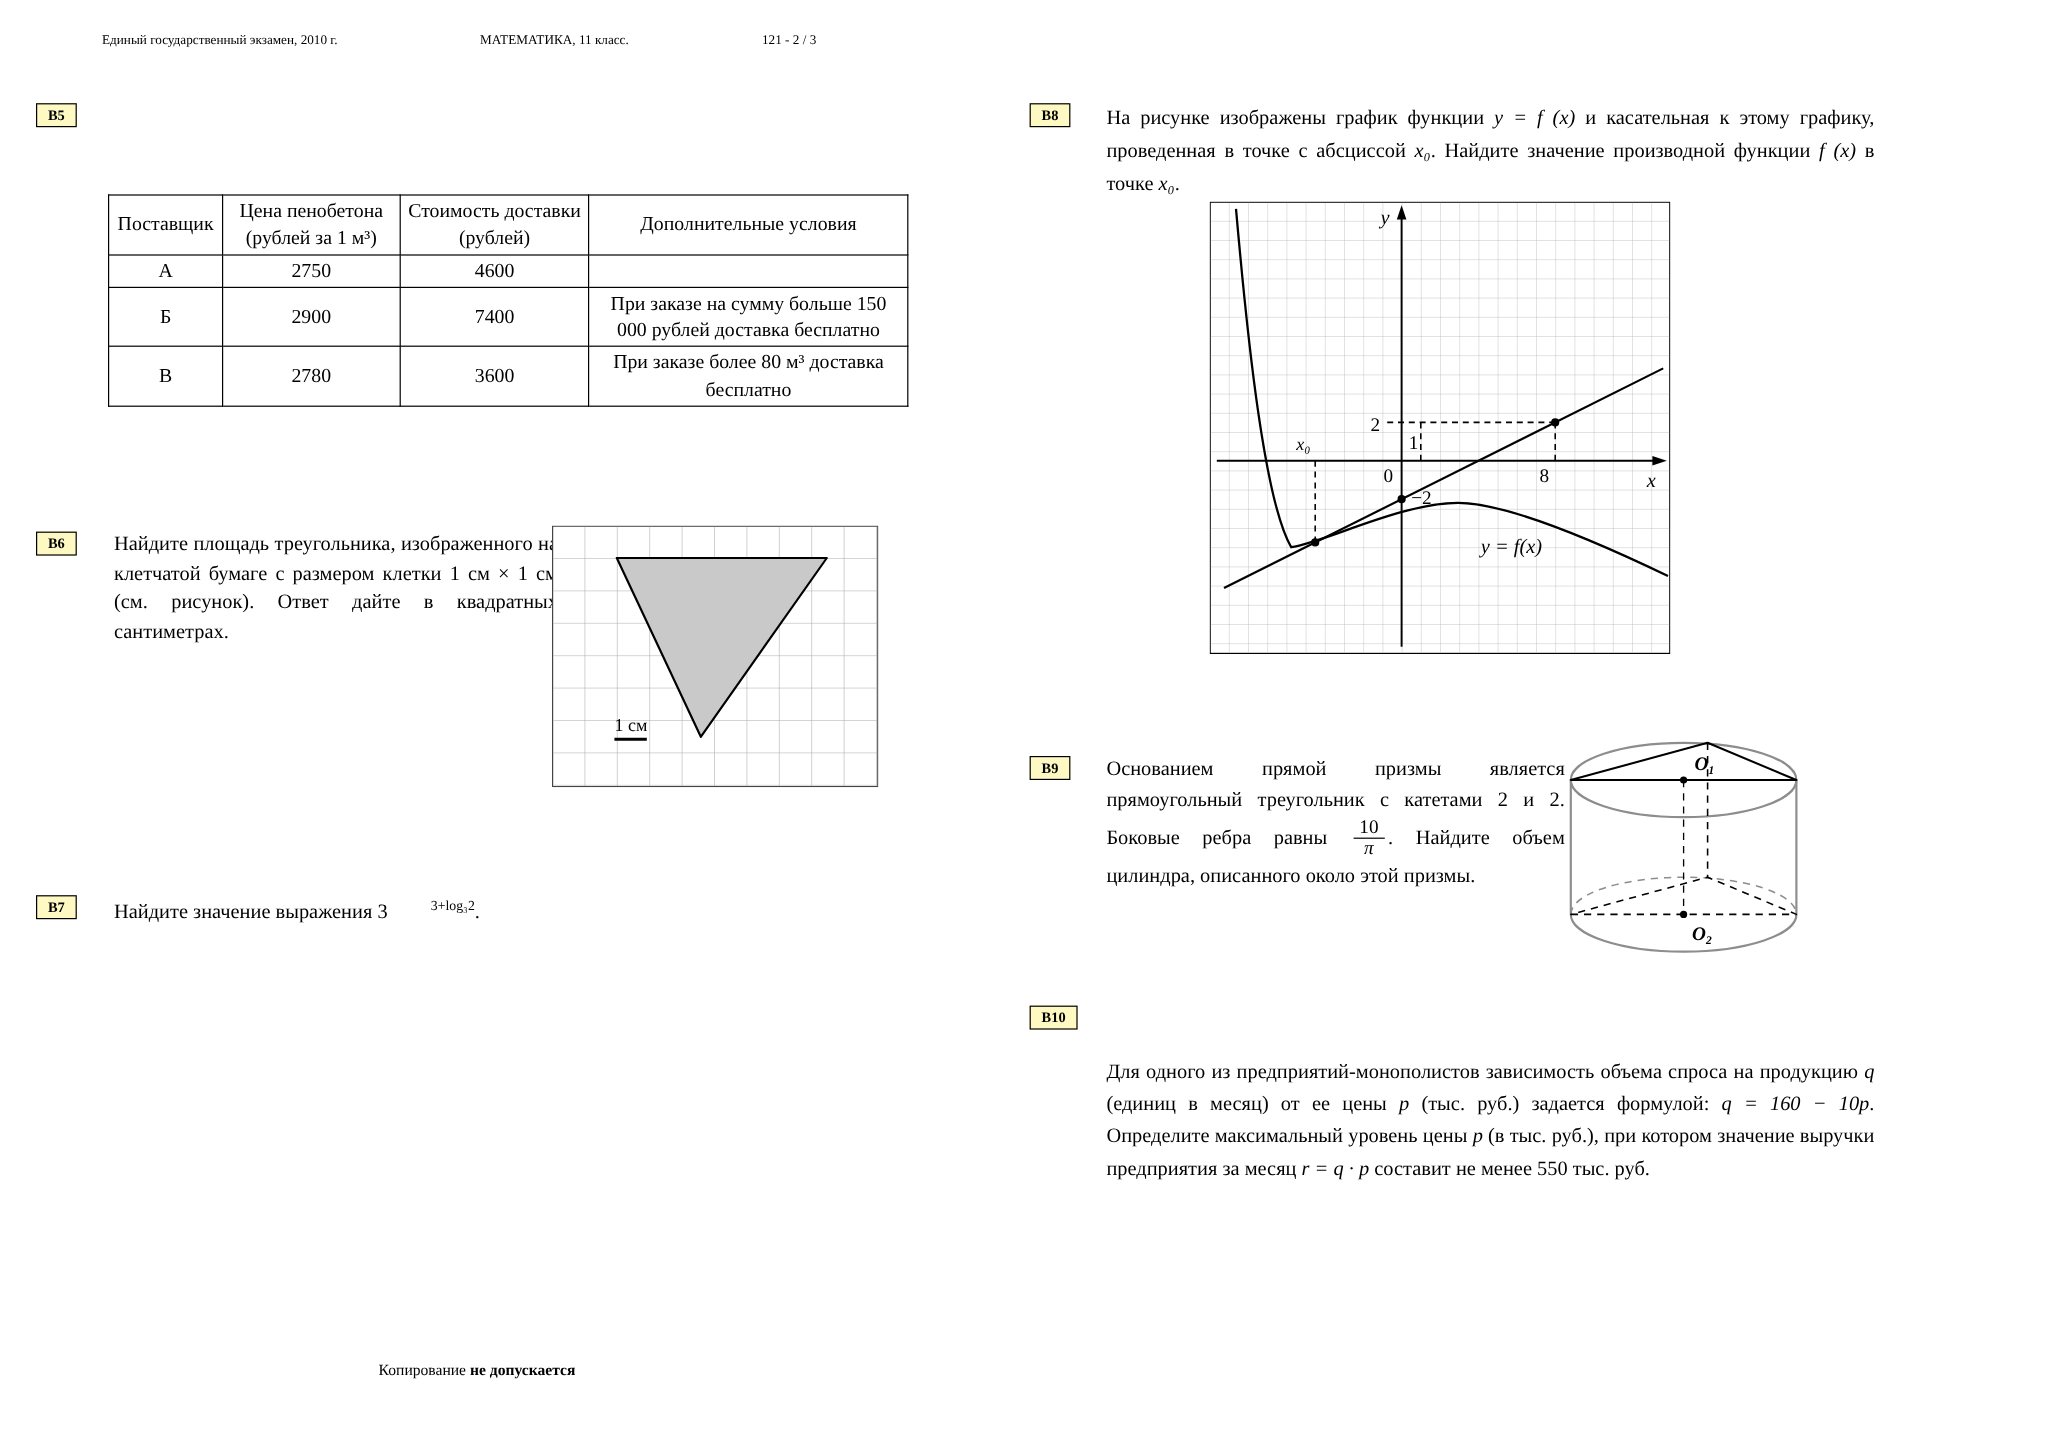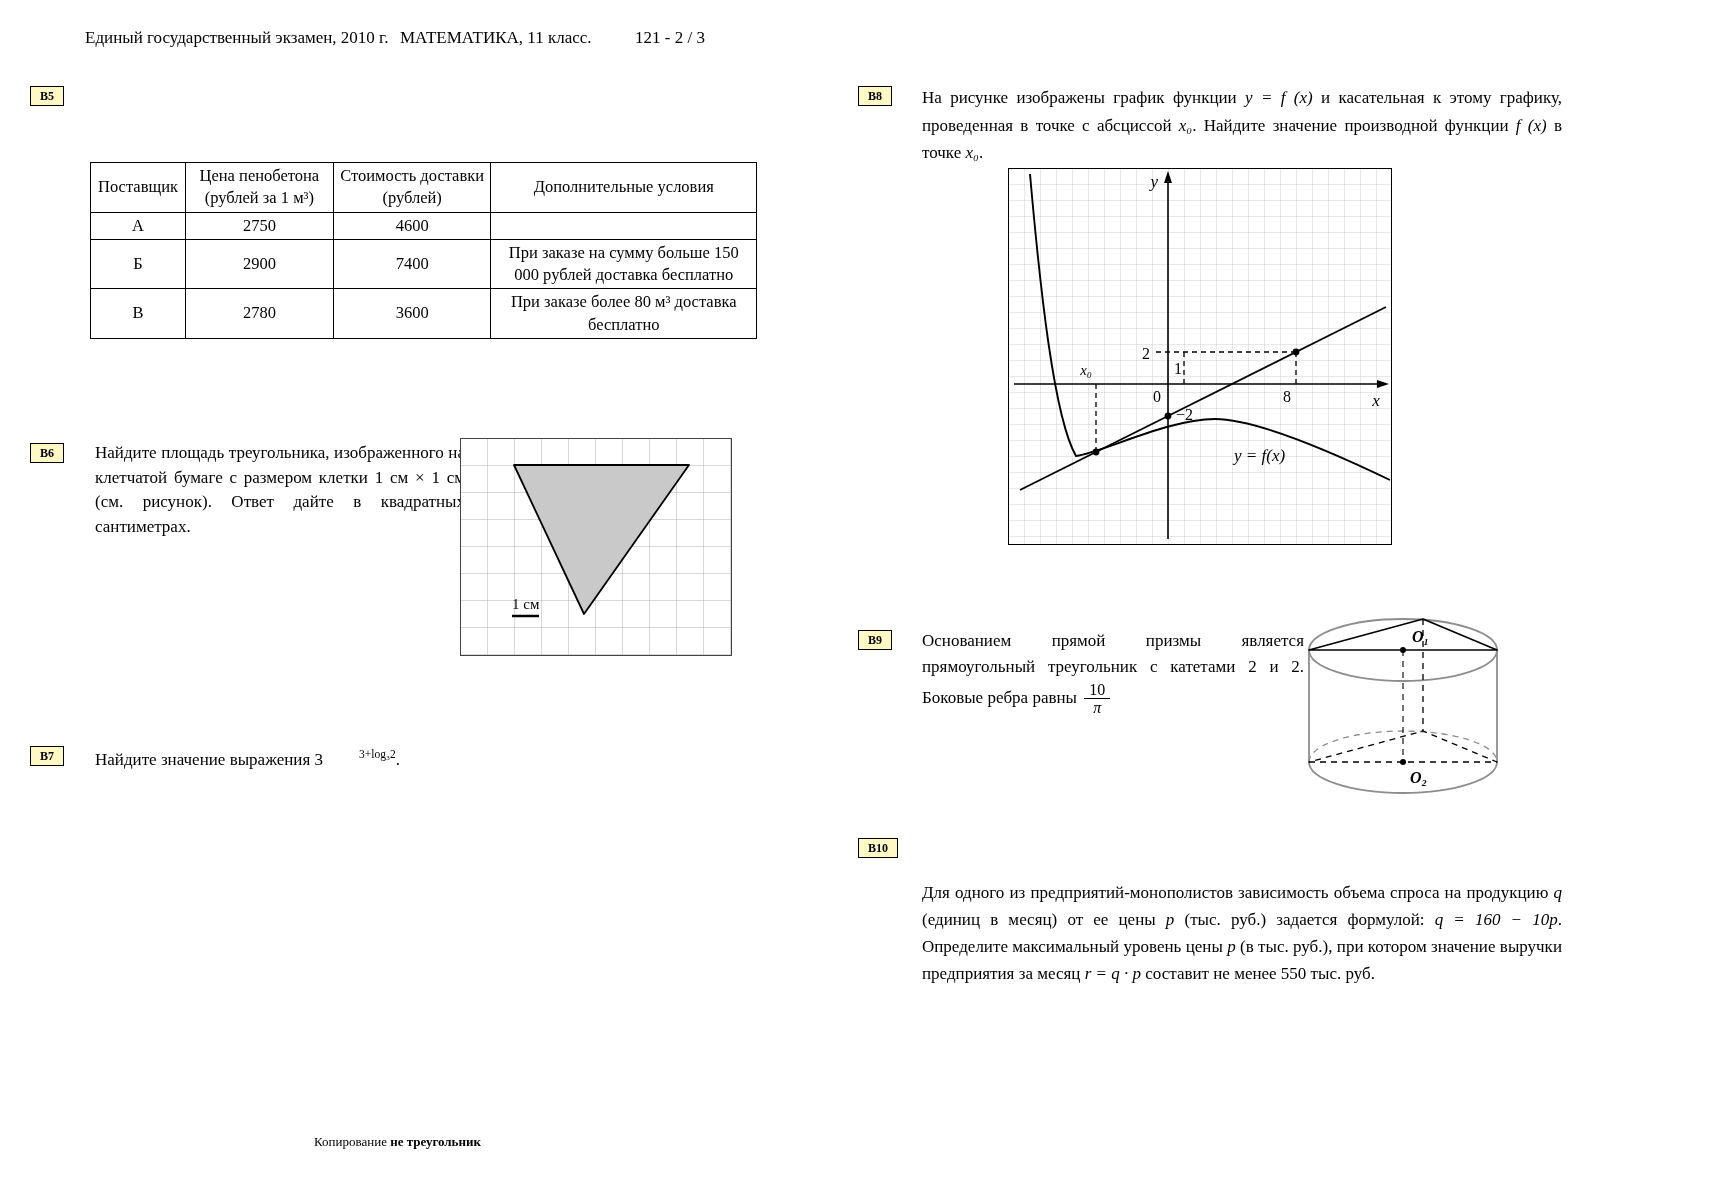--- a/index.html
+++ b/index.html
@@ -1,21 +1,21 @@
 <!DOCTYPE html>
 <html><head>
 <meta charset="utf-8">
 <style>
   * { margin:0; padding:0; box-sizing:border-box; }
   html,body { background:#fff; }
   .page {
     position:relative; width:1720px; height:1193px; background:#fff; color:#000;
     font-family:"Liberation Serif","DejaVu Serif",serif; font-size:17px; overflow:hidden;
   }
-  .hdr { position:absolute; top:28px; font-size:17px; white-space:nowrap; }
+  .hdr { position:absolute; top:28px; font-size:11px; white-space:nowrap; }
   .plabel {
     position:absolute; border:1.6px solid #000; font-weight:bold; font-size:12px;
     padding:2px 9px; line-height:1.2; background:#fef9c3;
   }
   .ptext { position:absolute; font-size:17px; line-height:1.45; text-align:justify; }
   .mi { font-style:italic; }
   .bi { font-style:italic; font-weight:bold; }
   sup { font-size:11px; vertical-align:super; line-height:0; }
   .expr sup { font-size:11.5px;margin-left:36px; }
   .frac { display:inline-block; vertical-align:middle; text-align:center; line-height:1.1; font-size:16px; padding:0 3px; }
@@ -129,21 +129,21 @@
     <text x="142" y="191" font-size="16" text-anchor="end">2</text>
     <text x="170" y="206" font-size="16" text-anchor="middle">1</text>
     <text x="153" y="234" font-size="16" text-anchor="end">0</text>
     <text x="168" y="252" font-size="16" text-anchor="start">−2</text>
     <text x="283" y="234" font-size="16" text-anchor="end">8</text>
     <text x="84" y="207" font-size="15" font-style="italic" text-anchor="end">x₀</text>
     <text x="226" y="293" font-size="17" font-style="italic">y = f(x)</text>
   </svg>
 
   <div class="plabel" style="left:858px;top:630px">В9</div>
-  <div class="ptext" style="left:922px;top:628px;width:382px;line-height:1.55"><span>Основанием прямой призмы является прямоугольный треугольник с катетами 2 и 2. Боковые ребра равны </span><span class="frac"><span class="num">10</span><span class="den mi">π</span></span></div>
+  <div class="ptext" style="left:922px;top:628px;width:382px;line-height:1.55"><span>Основанием прямой призмы является прямоугольный треугольник с катетами 2 и 2. Боковые ребра равны </span><span class="frac"><span class="num">10</span><span class="den mi">π</span></span><span>. Найдите объем цилиндра, описанного около этой призмы.</span></div>
 
   <svg class="fig" style="left:1303px;top:610px" width="205" height="195" viewBox="0 0 205 195">
 
     <ellipse cx="100" cy="40" rx="94" ry="31" fill="none" stroke="#8d8d8d" stroke-width="1.8"></ellipse>
     <line x1="6" y1="40" x2="6" y2="152" stroke="#8d8d8d" stroke-width="1.8"></line>
     <line x1="194" y1="40" x2="194" y2="152" stroke="#8d8d8d" stroke-width="1.8"></line>
     <path d="M 6 152 A 94 31 0 0 0 194 152" fill="none" stroke="#8d8d8d" stroke-width="1.8"></path>
     <path d="M 6 152 A 94 31 0 0 1 194 152" fill="none" stroke="#8d8d8d" stroke-width="1.3" stroke-dasharray="6 5"></path>
 
     <polygon points="6,40 194,40 120,9" fill="none" stroke="#000" stroke-width="1.7" stroke-linejoin="round"></polygon>
@@ -153,16 +153,16 @@
     <circle cx="100" cy="40" r="3" fill="#000"></circle>
     <circle cx="100" cy="152" r="3" fill="#000"></circle>
     <text x="109" y="32" font-size="16" class="bi" font-weight="bold" font-style="italic">O₁</text>
     <text x="107" y="173" font-size="16" class="bi" font-weight="bold" font-style="italic">O₂</text>
   </svg>
 
   <div class="plabel" style="left:858px;top:838px">В10</div>
   <div class="ptext" style="left:922px;top:880px;width:640px;line-height:1.58"><span>Для одного из предприятий-монополистов зависимость объема спроса на продукцию </span><span class="mi">q</span><span> (единиц в месяц) от ее цены </span><span class="mi">p</span><span> (тыс. руб.) задается формулой: </span><span class="mi">q = 160 − 10p</span><span>. Определите максимальный уровень цены </span><span class="mi">p</span><span> (в тыс. руб.), при котором значение выручки предприятия за месяц </span><span class="mi">r = q · p</span><span> составит не менее 550 тыс. руб.</span></div>
 
   <div class="footer">
-    <div><span>Копирование </span><span style="font-weight:bold">не треугольник</span></div>
+    <div><span>Копирование </span><span style="font-weight:bold">не допускается</span></div>
   </div>
 
 </div>
 
 </body></html>

